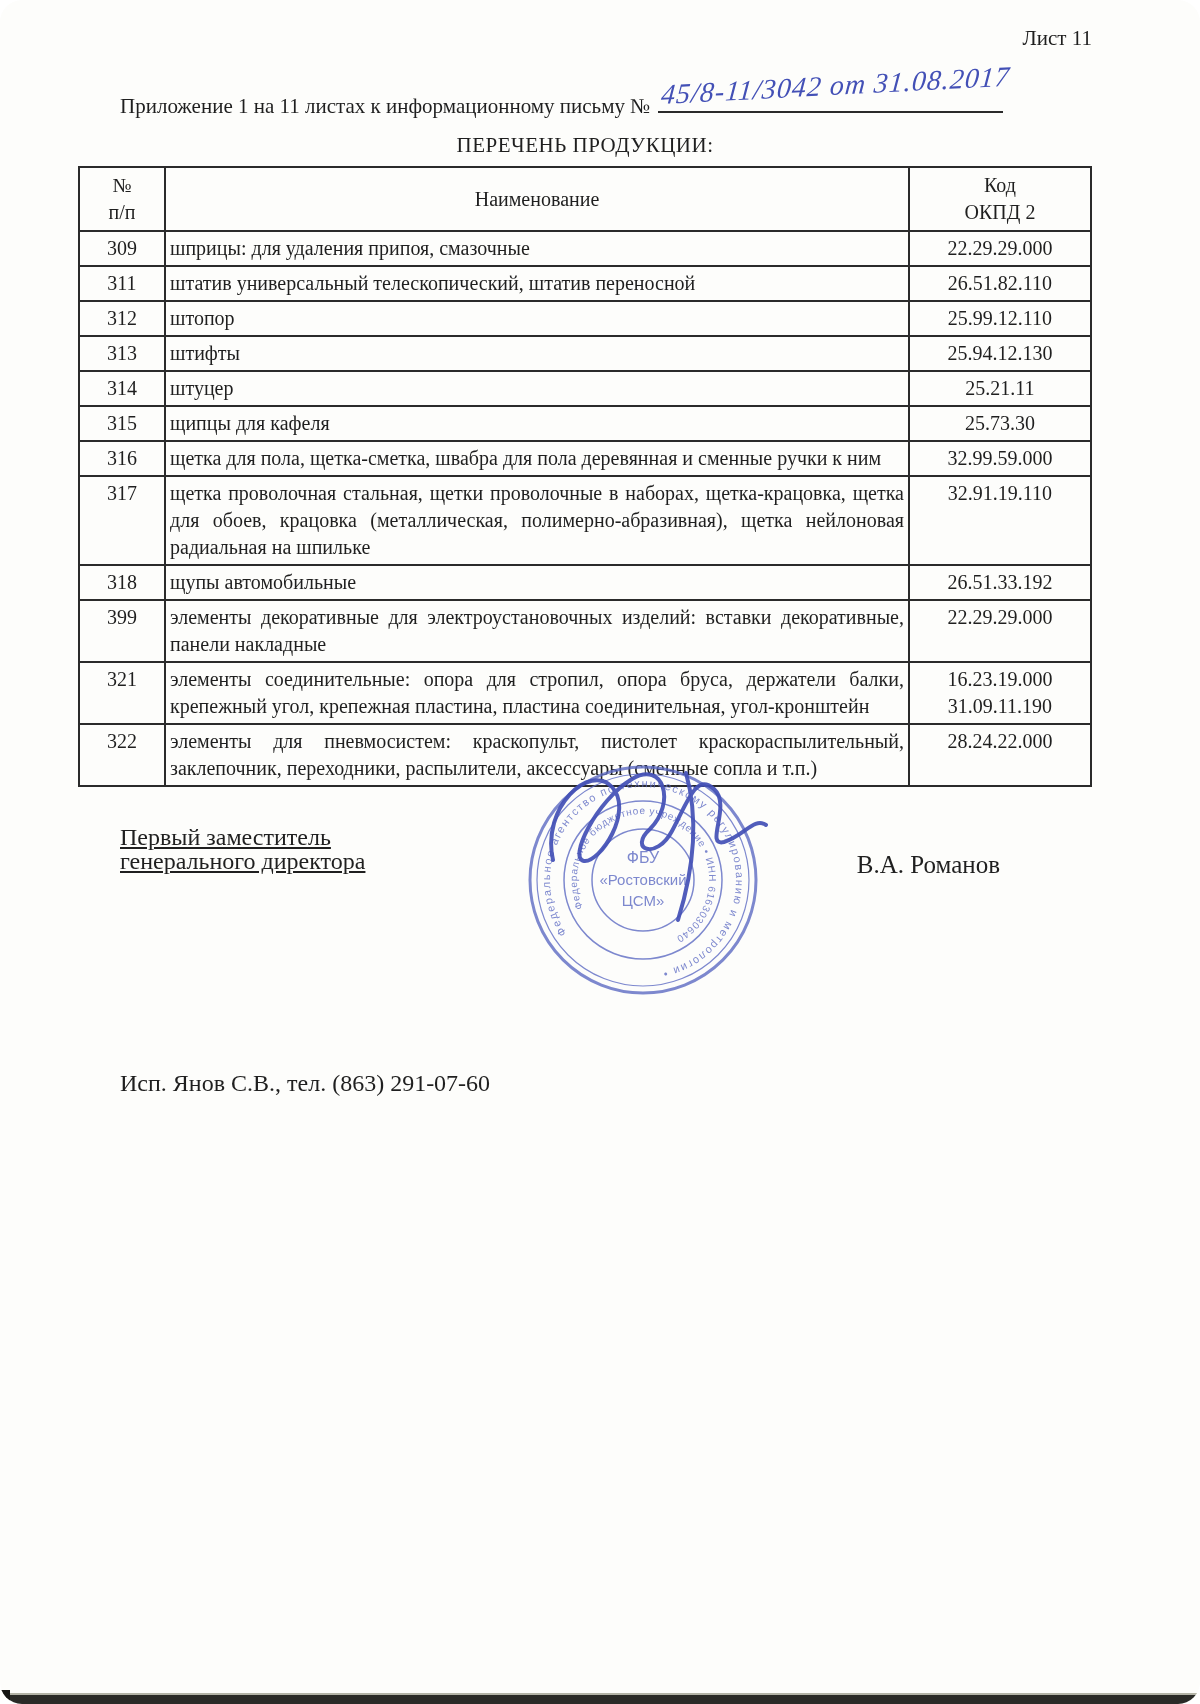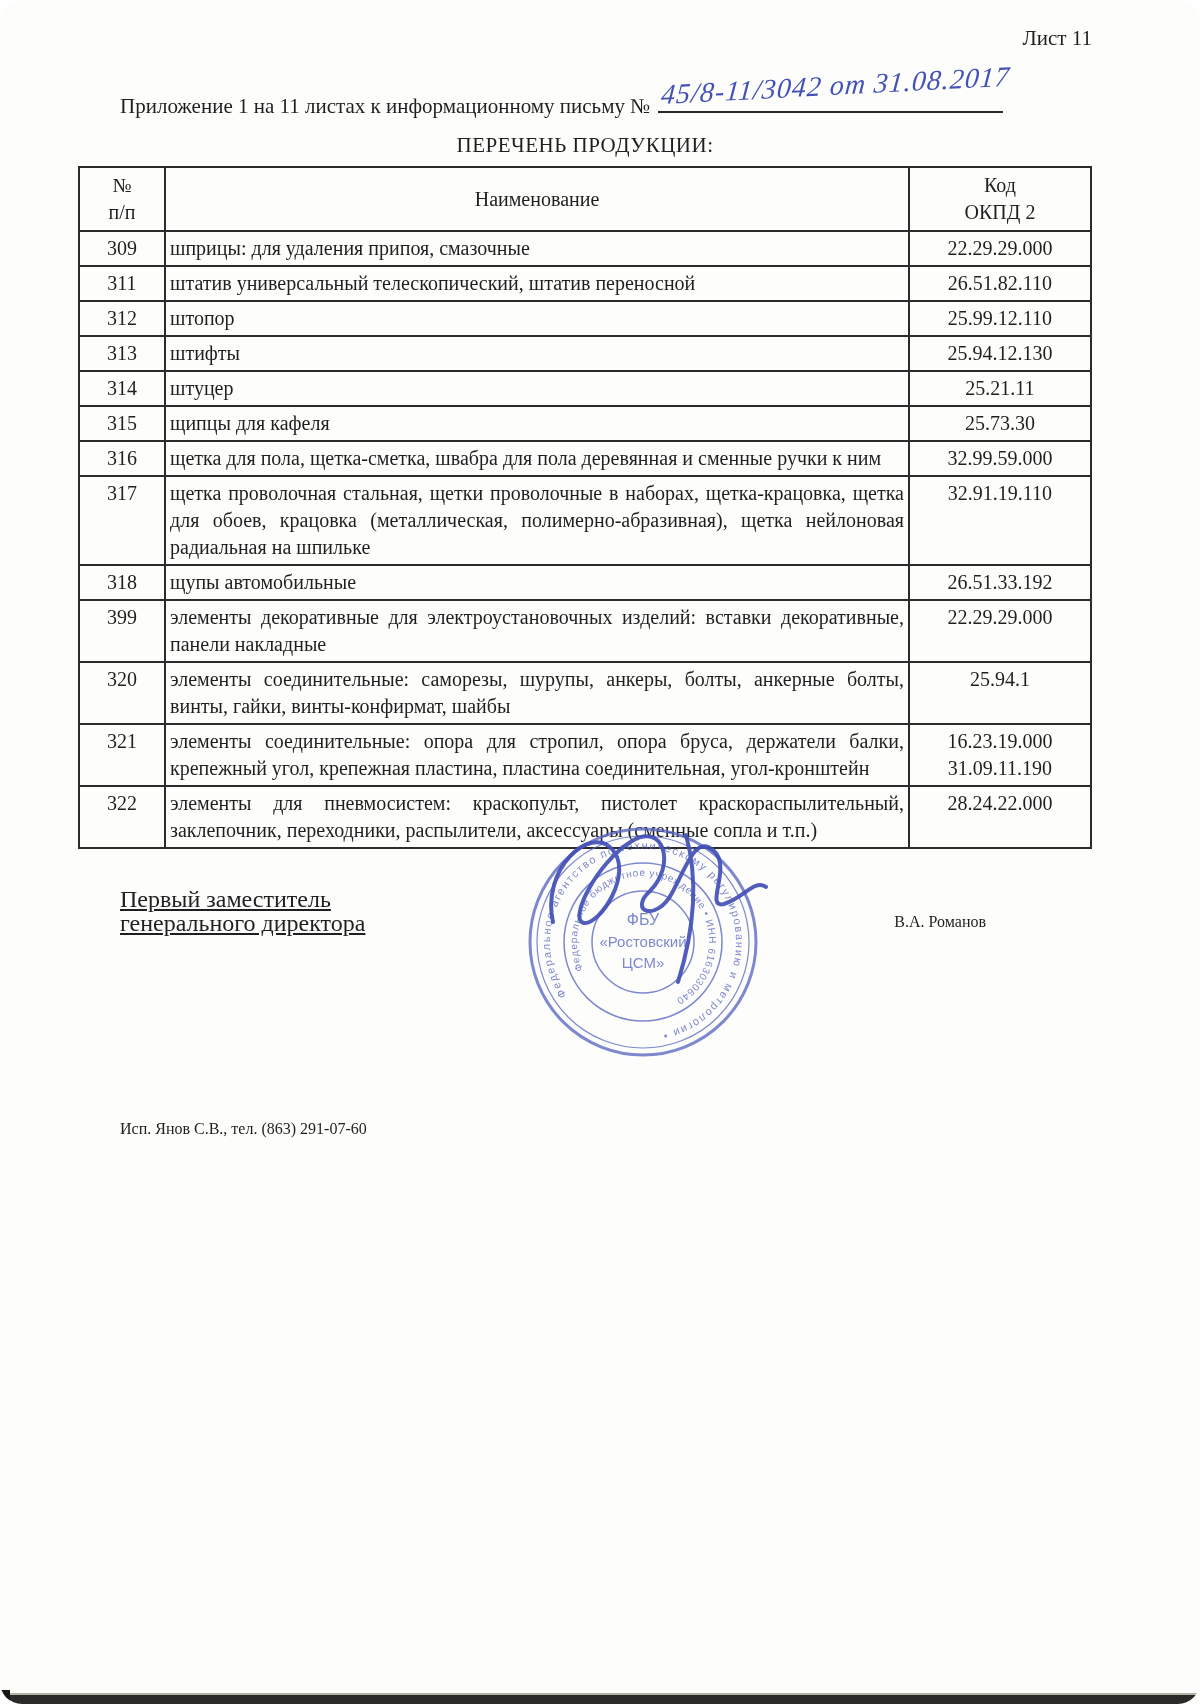--- a/index.html
+++ b/index.html
@@ -44,24 +44,24 @@
     padding:3px 4px;
     line-height:27px;
     vertical-align:top;
   }
   table.products th{font-weight:normal;text-align:center;white-space:pre-line;vertical-align:middle;padding:4px 6px;}
   .c-num{width:72px;text-align:center;}
   .c-name{text-align:justify;font-family:Liberation Serif, serif;}
   .c-code{width:168px;text-align:center;white-space:pre-line;}
   .signature-row{position:relative;margin-top:38px;min-height:205px;}
   .sig-position{padding-left:42px;font-size:24px;line-height:24px;text-decoration:underline;}
-  .sig-name{position:absolute;right:106px;top:26px;font-size:16px;}
+  .sig-name{position:absolute;right:92px;top:26px;font-size:25px;}
   .stamp-wrap{position:absolute;left:440px;top:-70px;width:250px;height:250px;opacity:.78;}
   .autograph-wrap{position:absolute;left:460px;top:-80px;width:250px;height:190px;opacity:.92;}
-  .executor{padding-left:42px;margin-top:28px;font-size:16px;}
+  .executor{padding-left:42px;margin-top:40px;font-size:24px;}
   .scan-strip-light{position:absolute;left:0;bottom:9px;width:100%;height:2px;background:#b3b3a6;}
   .scan-strip-dark{position:absolute;left:0;bottom:0;width:100%;height:9px;background:#2a2a27;}
   .scan-corner{position:absolute;left:0;bottom:0;width:10px;height:14px;background:#151513;}
 </style>
 </head>
 <body>
 
 <div class="page">
   <div class="content">
 
@@ -126,25 +126,20 @@
         </tr>
         <tr>
           <td class="c-num">318</td>
           <td class="c-name">щупы автомобильные</td>
           <td class="c-code">26.51.33.192</td>
         </tr>
         <tr>
           <td class="c-num">399</td>
           <td class="c-name">элементы декоративные для электроустановочных изделий: вставки декоративные, панели накладные</td>
           <td class="c-code">22.29.29.000</td>
-        </tr>
-        <tr>
-          <td class="c-num">320</td>
-          <td class="c-name">элементы соединительные: саморезы, шурупы, анкеры, болты, анкерные болты, винты, гайки, винты-конфирмат, шайбы</td>
-          <td class="c-code">25.94.1</td>
         </tr>
         <tr>
           <td class="c-num">321</td>
           <td class="c-name">элементы соединительные: опора для стропил, опора бруса, держатели балки, крепежный угол, крепежная пластина, пластина соединительная, угол-кронштейн</td>
           <td class="c-code">16.23.19.000
 31.09.11.190</td>
         </tr>
         <tr>
           <td class="c-num">322</td>
           <td class="c-name">элементы для пневмосистем: краскопульт, пистолет краскораспылительный, заклепочник, переходники, распылители, аксессуары (сменные сопла и т.п.)</td>

